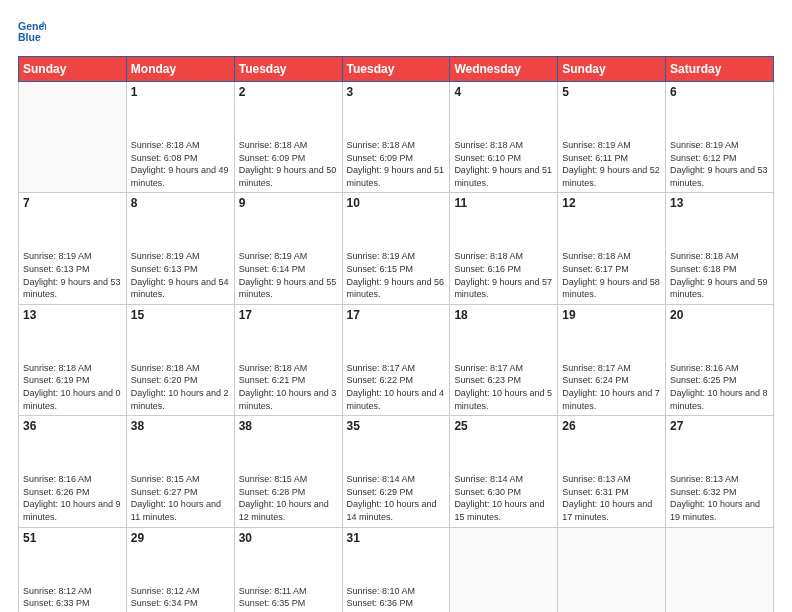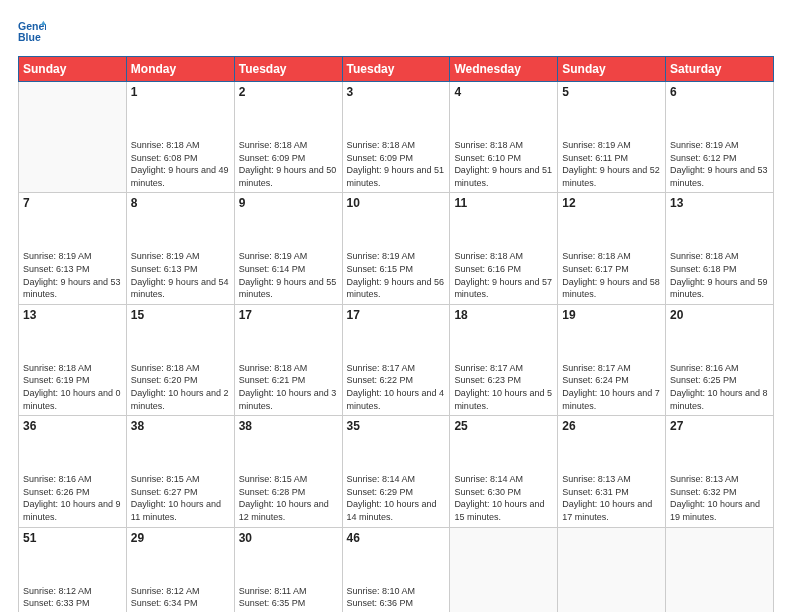--- a/index.html
+++ b/index.html
@@ -244,21 +244,21 @@
           </td>
           <td>
             <div class="day-number">29</div>
             <div class="day-info">Sunrise: 8:12 AM<br>Sunset: 6:34 PM<br>Daylight: 10 hours and 22 minutes.</div>
           </td>
           <td>
             <div class="day-number">30</div>
             <div class="day-info">Sunrise: 8:11 AM<br>Sunset: 6:35 PM<br>Daylight: 10 hours and 24 minutes.</div>
           </td>
           <td>
-            <div class="day-number">46</div>
+            <div class="day-number">31</div>
             <div class="day-info">Sunrise: 8:10 AM<br>Sunset: 6:36 PM<br>Daylight: 10 hours and 25 minutes.</div>
           </td>
           <td class="empty-cell"></td>
           <td class="empty-cell"></td>
           <td class="empty-cell"></td>
         </tr>
       </tbody>
   </table>
 </div>
 

